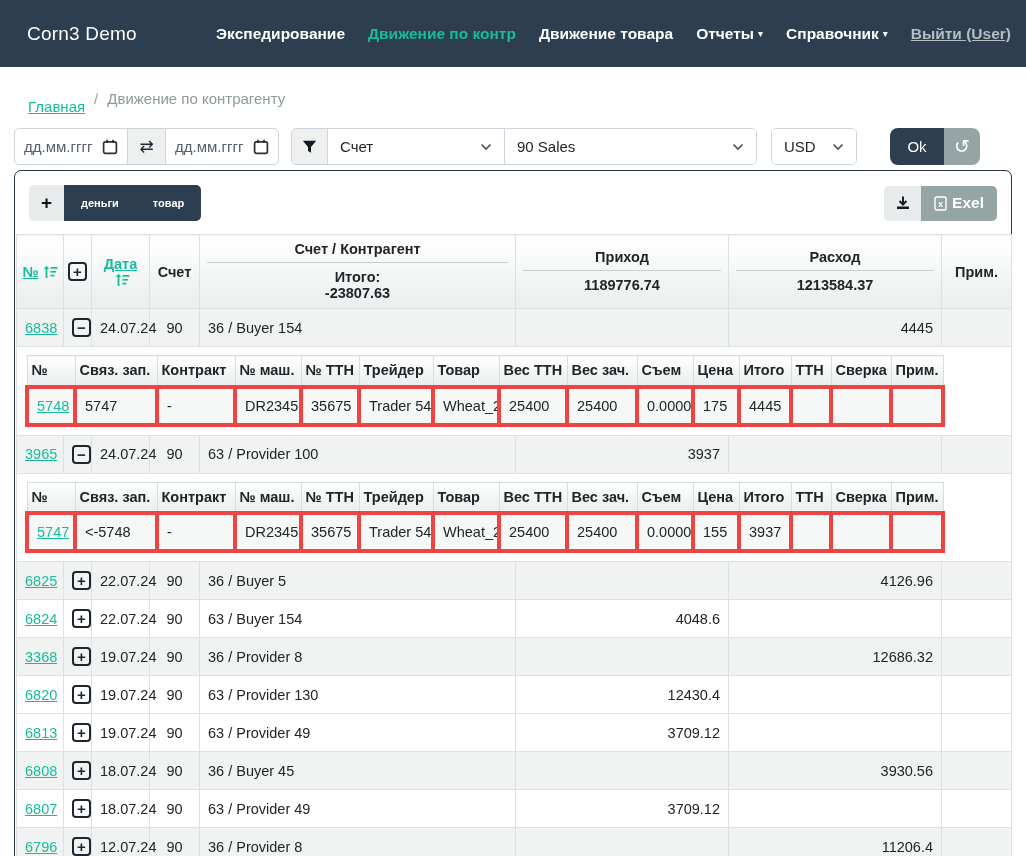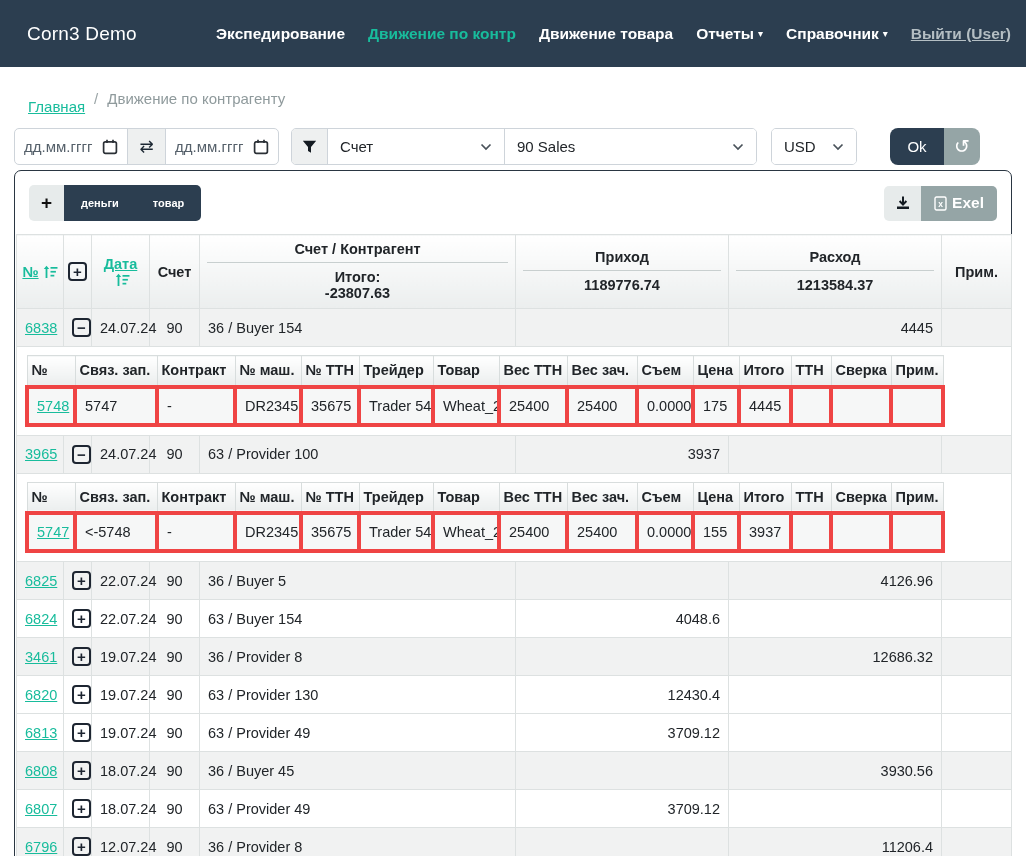--- a/index.html
+++ b/index.html
@@ -397,21 +397,21 @@
           <td class="cell-id"><a class="tlink">6824</a></td>
           <td class="cell-toggle"><span class="toggle">+</span></td>
           <td class="cell-date">22.07.24</td>
           <td class="cell-acc">90</td>
           <td class="cell-contra">63 / Buyer 154</td>
           <td class="cell-num">4048.6</td>
           <td class="cell-num"></td>
           <td class="cell-note"></td>
         </tr>
         <tr class="main-row striped">
-          <td class="cell-id"><a class="tlink">3461</a></td>
+          <td class="cell-id"><a class="tlink">3368</a></td>
           <td class="cell-toggle"><span class="toggle">+</span></td>
           <td class="cell-date">19.07.24</td>
           <td class="cell-acc">90</td>
           <td class="cell-contra">36 / Provider 8</td>
           <td class="cell-num"></td>
           <td class="cell-num">12686.32</td>
           <td class="cell-note"></td>
         </tr>
         <tr class="main-row">
           <td class="cell-id"><a class="tlink">6820</a></td>

